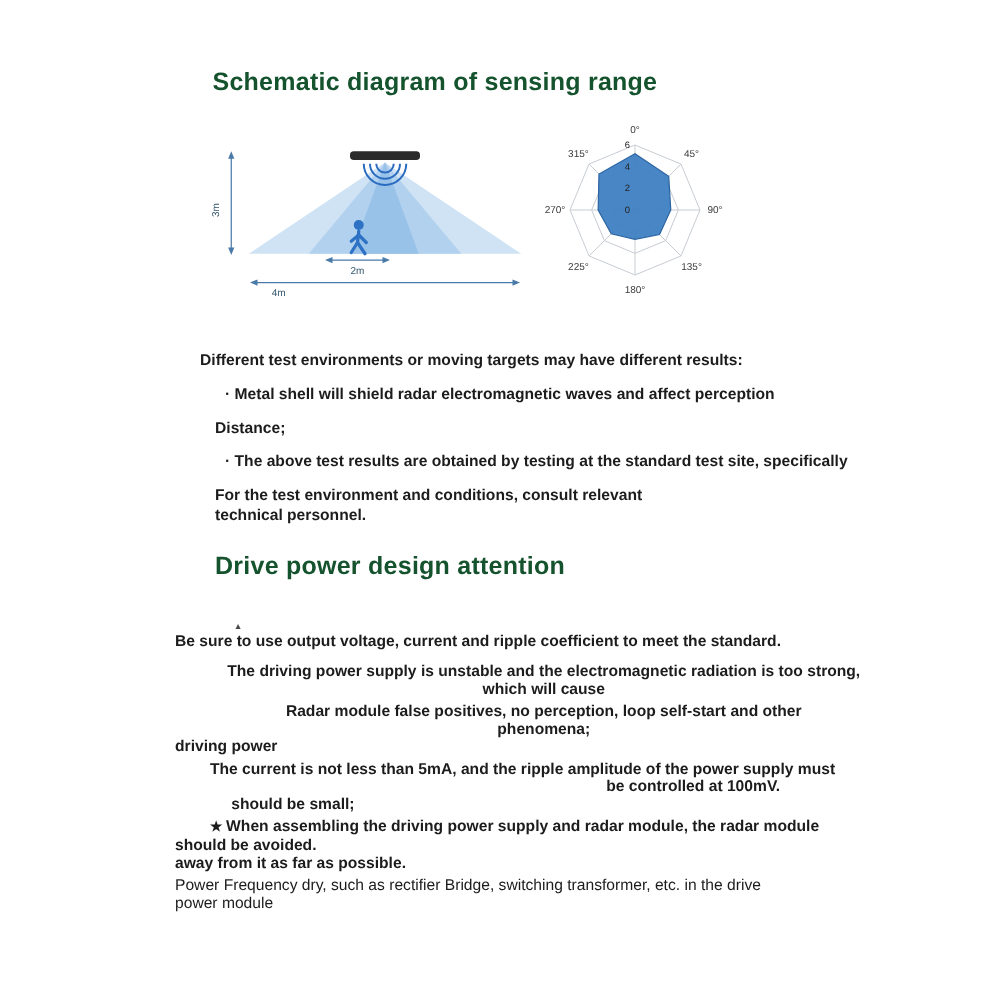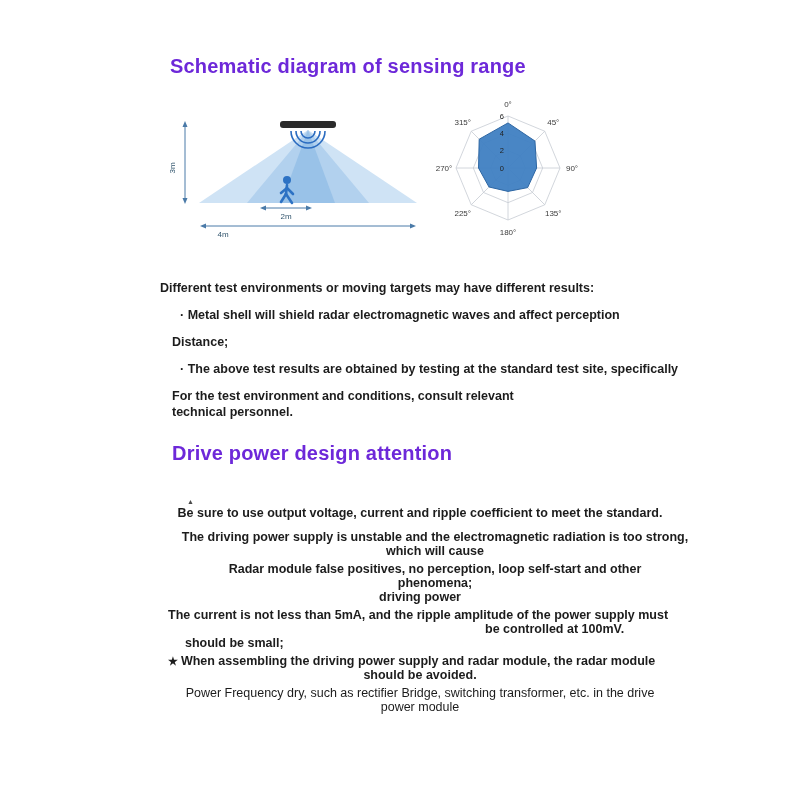--- a/index.html
+++ b/index.html
@@ -1,31 +1,31 @@
 <!DOCTYPE html>
 <html><head>
 <meta charset="utf-8">
 <style>
   html,body{margin:0;padding:0;background:#fff;}
   .page{position:relative;width:800px;height:800px;background:#ffffff;overflow:hidden;
         font-family:"Liberation Sans",sans-serif;color:#1c1c1c;}
-  h1,h2{position:absolute;margin:0;font-weight:bold;color:#6d28d9;font-size:20px;letter-spacing:.2px;}
+  h1,h2{position:absolute;margin:0;font-weight:bold;color:#14532d;font-size:20px;letter-spacing:.2px;}
   #title1{left:170px;top:55px;}
   #title2{left:172px;top:442px;text-align:right;}
   #schematic{position:absolute;left:163px;top:100px;}
   #radar{position:absolute;left:433px;top:88px;}
   .sec1{position:absolute;left:160px;top:280px;width:620px;font-size:12.5px;font-weight:bold;}
   .sec1 p{margin:0 0 11px;line-height:16px;white-space:pre;}
   .ind12{padding-left:12px;}
   .ind20{padding-left:20px;}
   .sec2{position:absolute;left:140px;top:506px;width:560px;font-size:12.5px;font-weight:bold;}
   .line{line-height:14px;white-space:nowrap;}
   .g4{margin-top:4px;}
   .g10{margin-top:10px;}
-  .center{text-align:center;}
+  .center{}
   .ind28{padding-left:28px;}
   .ind30{padding-left:30px;text-align:center;}
   .ind45{padding-left:45px;}
   .ind345{padding-left:345px;}
   .regular{font-weight:normal;}
   .star{margin-right:3px;font-size:11px;}
   #caret{position:absolute;left:187px;top:498px;font-size:7px;color:#4a4a4a;}
   svg text{font-family:"Liberation Sans",sans-serif;}
 </style>
 </head>
@@ -122,17 +122,18 @@
     <div class="line g4 ind30">Radar module false positives, no perception, loop self-start and other</div>
     <div class="line ind30">phenomena;</div>
     <div class="line center">driving power</div>
     <div class="line g4 ind28">The current is not less than 5mA, and the ripple amplitude of the power supply must</div>
     <div class="line ind345">be controlled at 100mV.</div>
     <div class="line ind45">should be small;</div>
     <div class="line g4 ind28">
       <span class="star">★</span><span>When assembling the driving power supply and radar module, the radar module</span>
     </div>
     <div class="line center">should be avoided.</div>
+    <div class="line center">away from it as far as possible.</div>
     <div class="line g4 center regular">Power Frequency dry, such as rectifier Bridge, switching transformer, etc. in the drive</div>
     <div class="line center regular">power module</div>
   </div>
 
 </div>
 
 </body></html>

